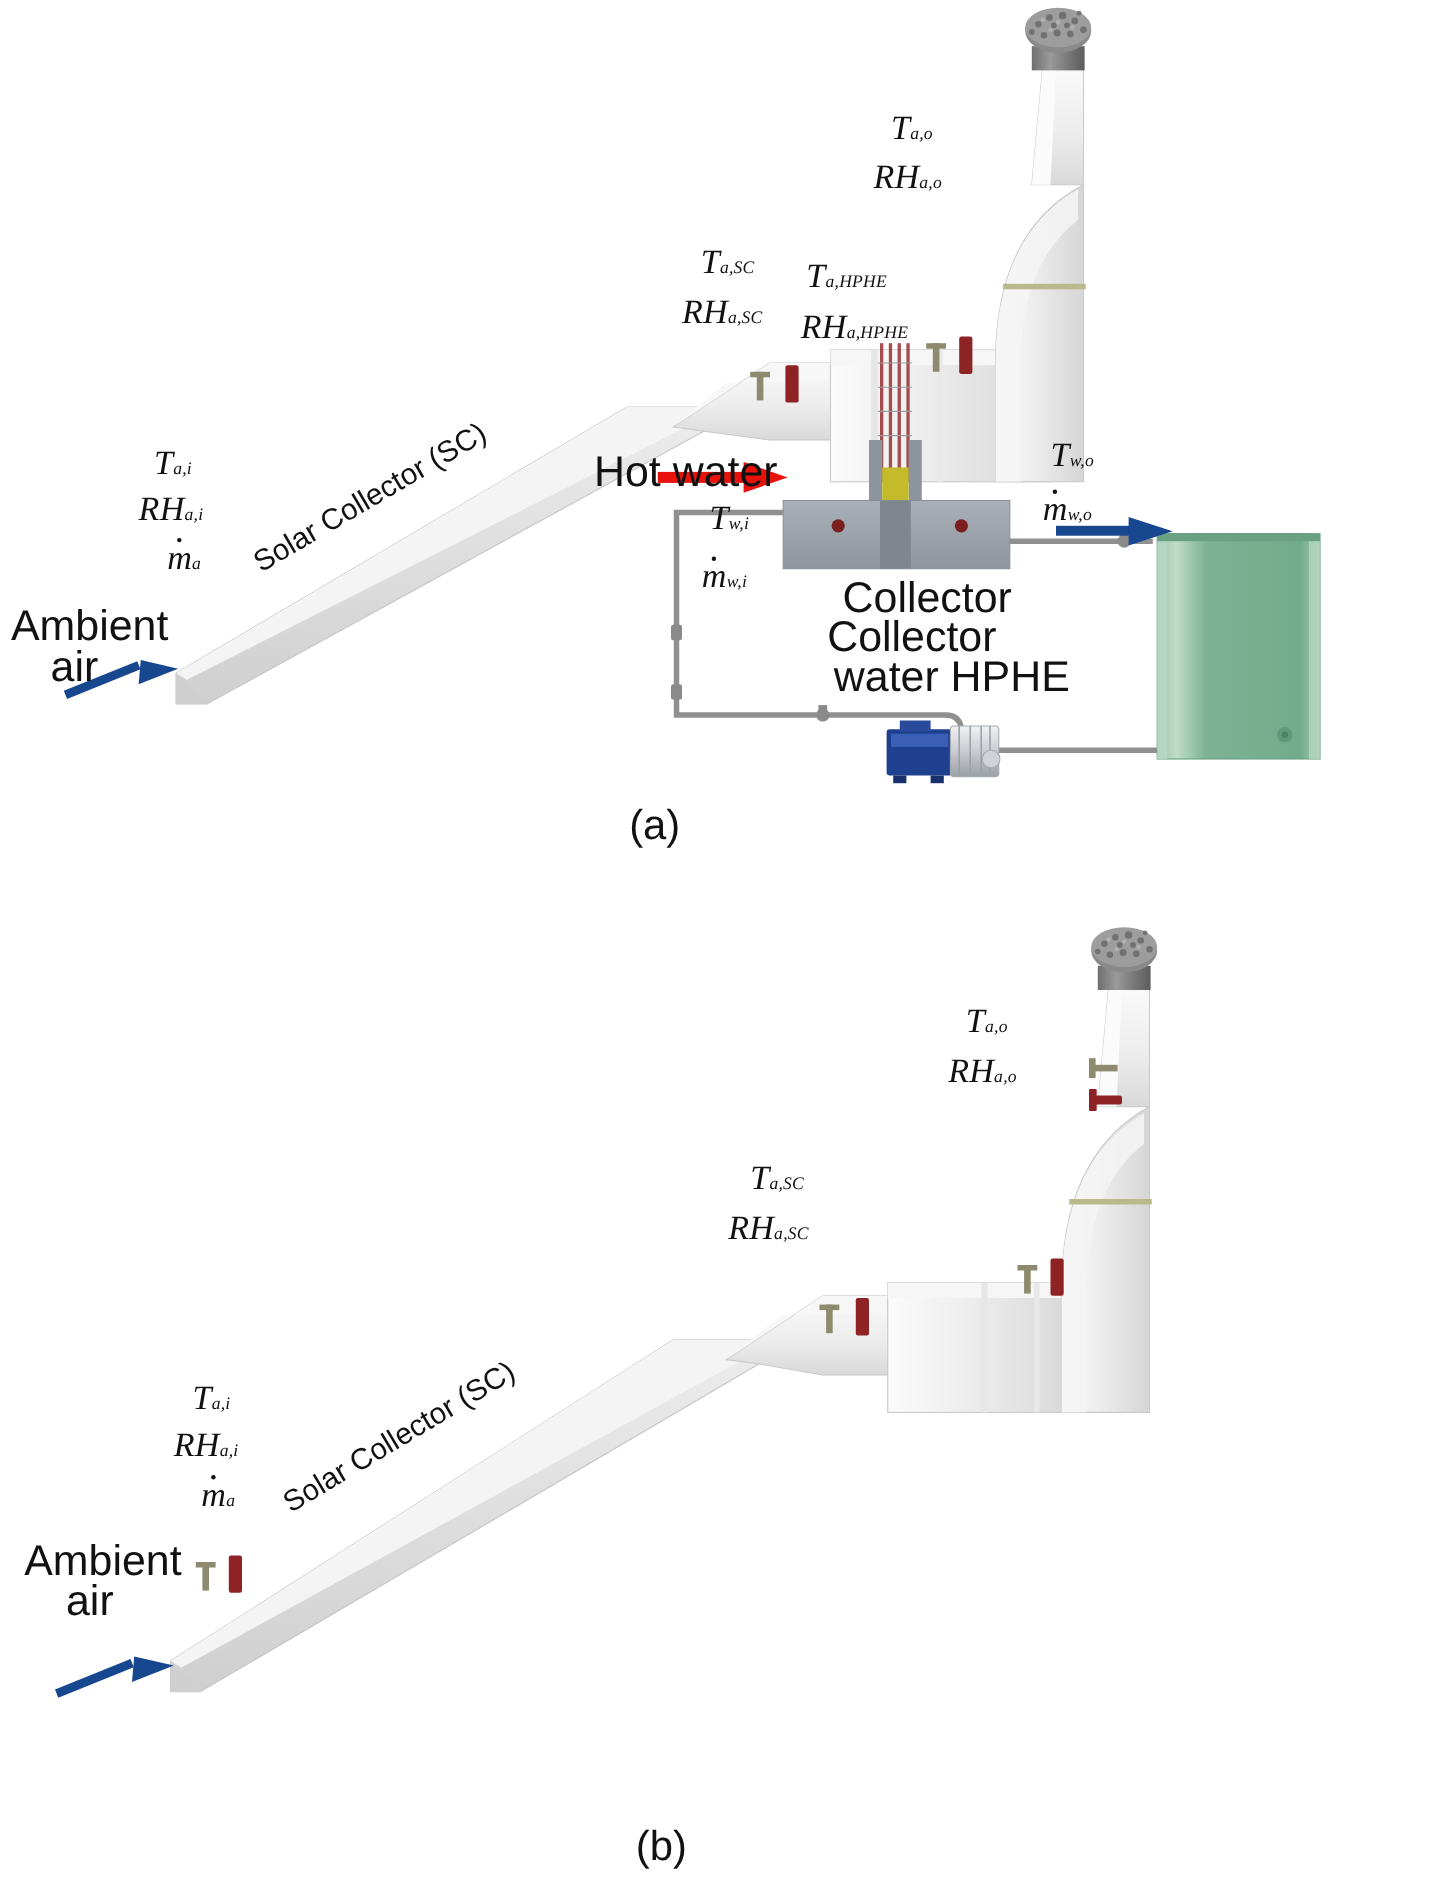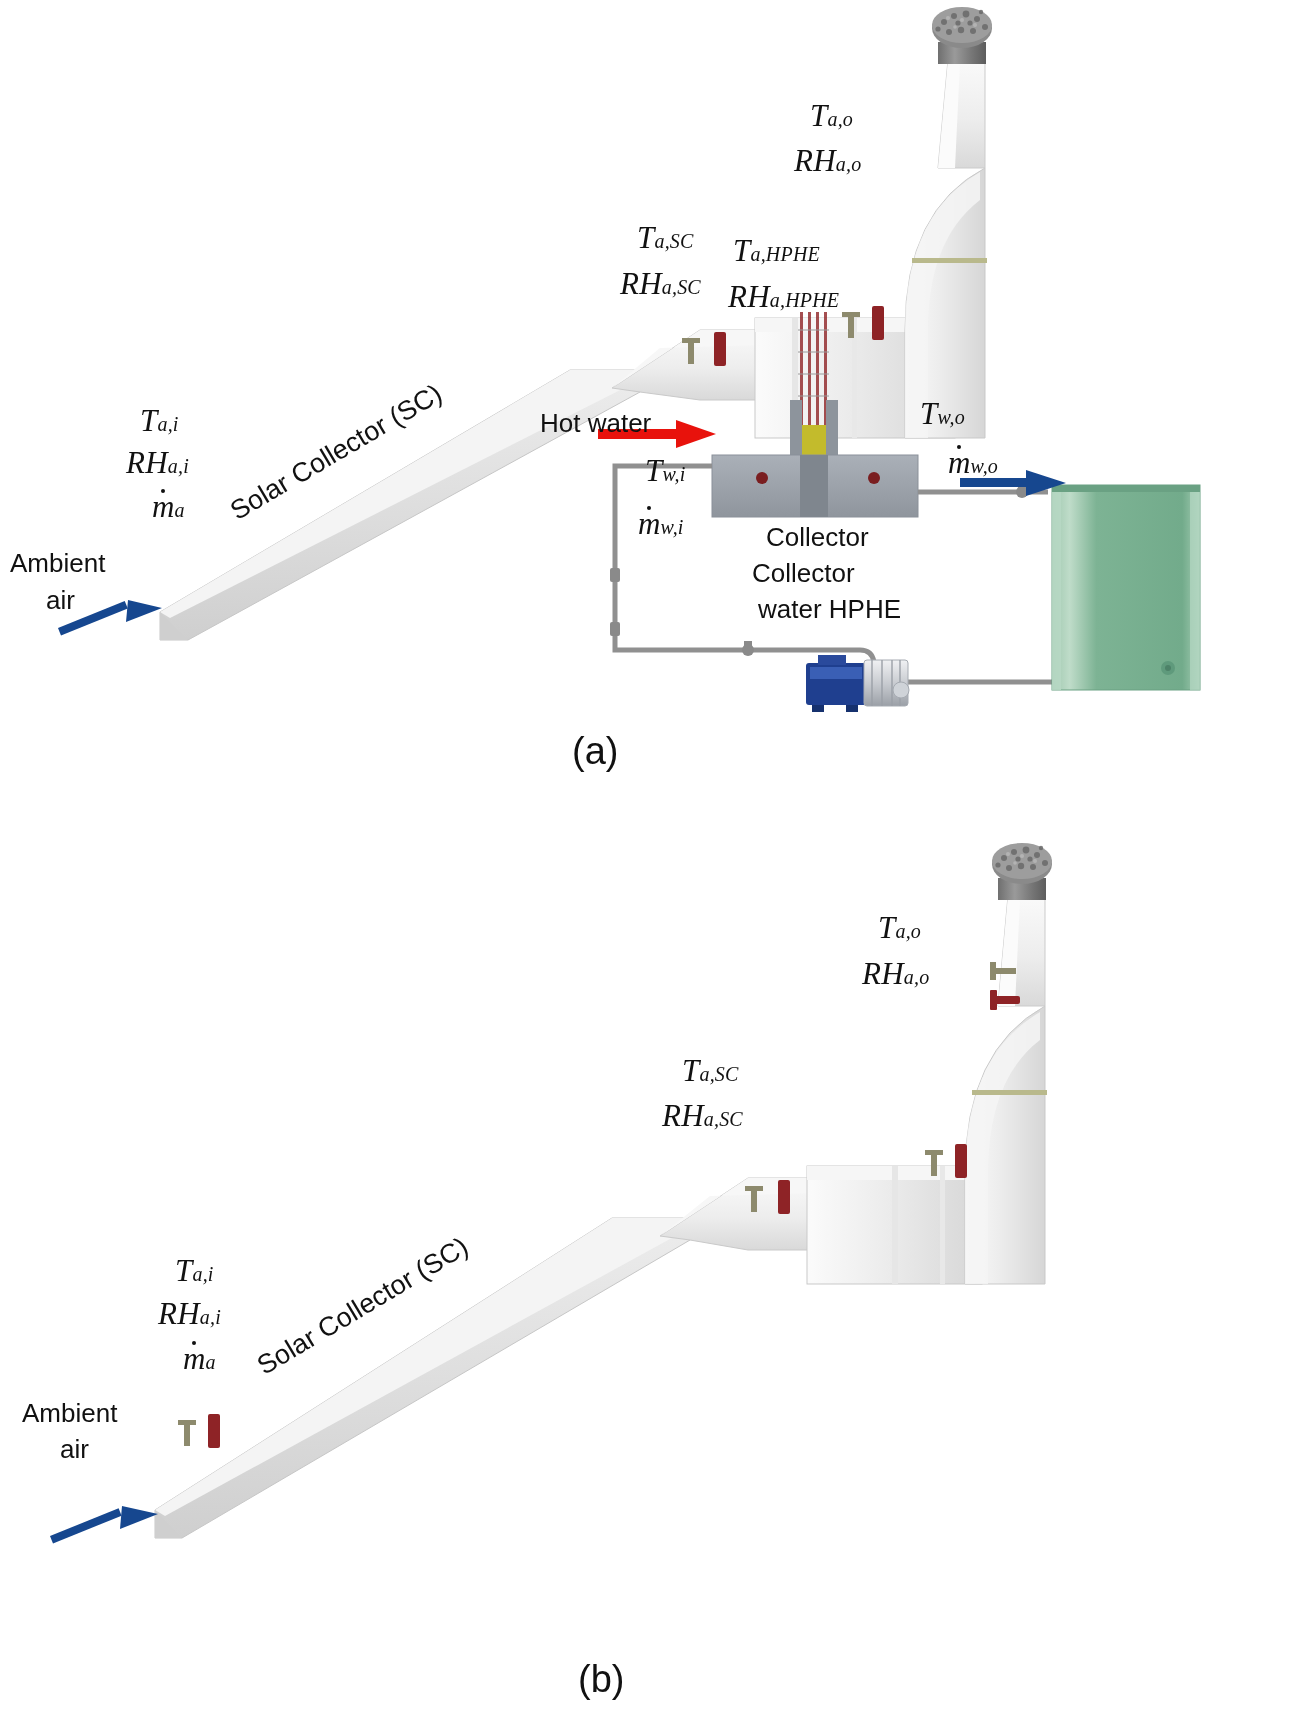--- a/index.html
+++ b/index.html
@@ -11,23 +11,23 @@
   #panel-b{top:800px;height:915px;}
 
   .svgwrap{position:absolute;left:0;top:0;width:1300px;height:100%;}
   svg{display:block;}
 
   
   .lbl{position:absolute;white-space:nowrap;color:#111;}
 
   .math{font-family:"Liberation Serif",serif;font-style:italic;
         font-size:31px;letter-spacing:.2px;line-height:1.05;}
-  .math .sub{font-size:20px;}
-
-  .plain{font-family:"Liberation Sans",sans-serif;font-size:26px;
+  .math .sub{font-size:16px;}
+
+  .plain{font-family:"Liberation Sans",sans-serif;font-size:39px;
          font-weight:400;color:#111;}
   .plain.small{font-size:27px;}
   .caption{font-family:"Liberation Sans",sans-serif;font-size:38px;color:#111;}
 
   .rot{transform-origin:left top;}
 
   
   .dotm{position:relative;display:inline-block;}
   .dotm::before{content:"";position:absolute;left:42%;top:-2px;
     width:4px;height:4px;border-radius:50%;background:#111;}
@@ -277,21 +277,21 @@
 
   <div class="lbl plain" style="left:540px;top:408px;">Hot water</div>
 
   <div class="lbl math" style="left:645px;top:455px;">
     <span>T</span><span class="sub">w,i</span>
   </div>
   <div class="lbl math" style="left:638px;top:508px;">
     <span class="dotm">m</span><span class="sub">w,i</span>
   </div>
 
-  <div class="lbl math" style="left:920px;top:398px;">
+  <div class="lbl math" style="left:955px;top:398px;">
     <span>T</span><span class="sub">w,o</span>
   </div>
   <div class="lbl math" style="left:948px;top:447px;text-align:right;">
     <span class="dotm">m</span><span class="sub">w,o</span>
   </div>
 
   <div class="lbl plain" style="left:766px;top:522px;">Collector</div>
   <div class="lbl plain" style="left:752px;top:558px;">Collector</div>
   <div class="lbl plain" style="left:758px;top:594px;">water HPHE</div>
 

